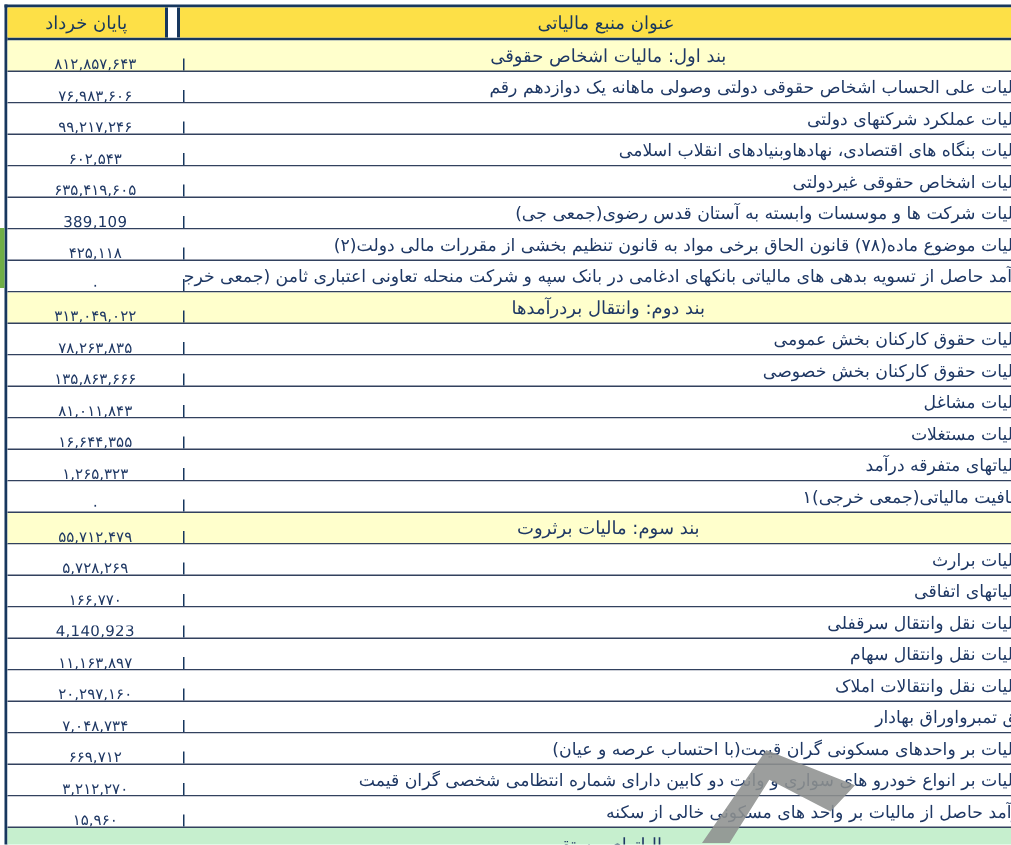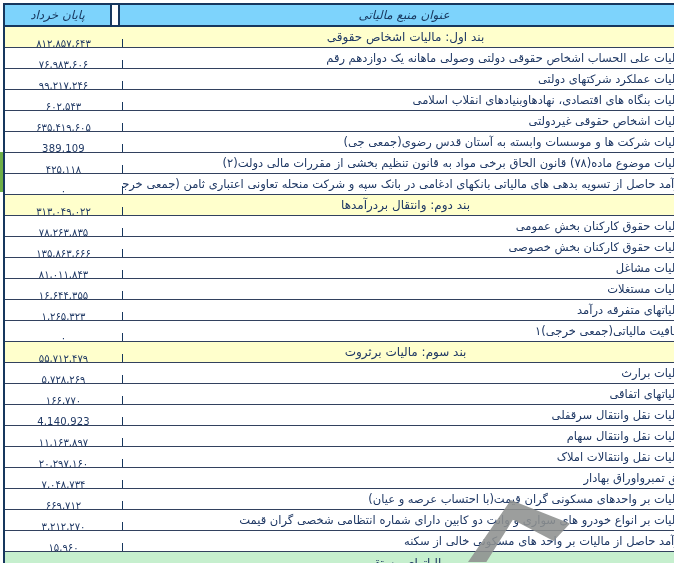--- a/index.html
+++ b/index.html
@@ -10,22 +10,22 @@
     color:#1F3864;
   }
   .tbl{
     position:absolute;left:3px;top:3px;width:685px;
     border-left:2px solid #17375E;
     border-top:2px solid #17375E;
     box-sizing:border-box;
   }
   
   .hrow{display:flex;height:22px;border-bottom:2px solid #17375E;box-sizing:border-box;}
-  .hcell{background:#7dd3fc;display:flex;align-items:center;justify-content:center;
-         font-size:12px;color:#17375E;box-sizing:border-box;font-style:italic;}
+  .hcell{background:#fde047;display:flex;align-items:center;justify-content:center;
+         font-size:12px;color:#17375E;box-sizing:border-box;}
   .hcell.vcol{width:107px;border-right:2px solid #17375E;}
   .hgap{width:8px;background:#ffffff;border-right:2px solid #17375E;box-sizing:border-box;}
   .hcell.tcol{flex:1;}
   
   .row{display:flex;height:21px;border-bottom:1px solid #32415e;box-sizing:border-box;background:#ffffff;}
   .row--section{background:#FFFFCC;}
   .row--total{background:#C6EFCE;border-bottom:none;}
   .cell{box-sizing:border-box;overflow:hidden;display:flex;align-items:center;}
   .vcell{width:118px;justify-content:center;border-right:1px solid #17375E;margin-top:12px;}
   .num{font-size:10px;direction:ltr;unicode-bidi:isolate;white-space:nowrap;letter-spacing:0.2px;}

